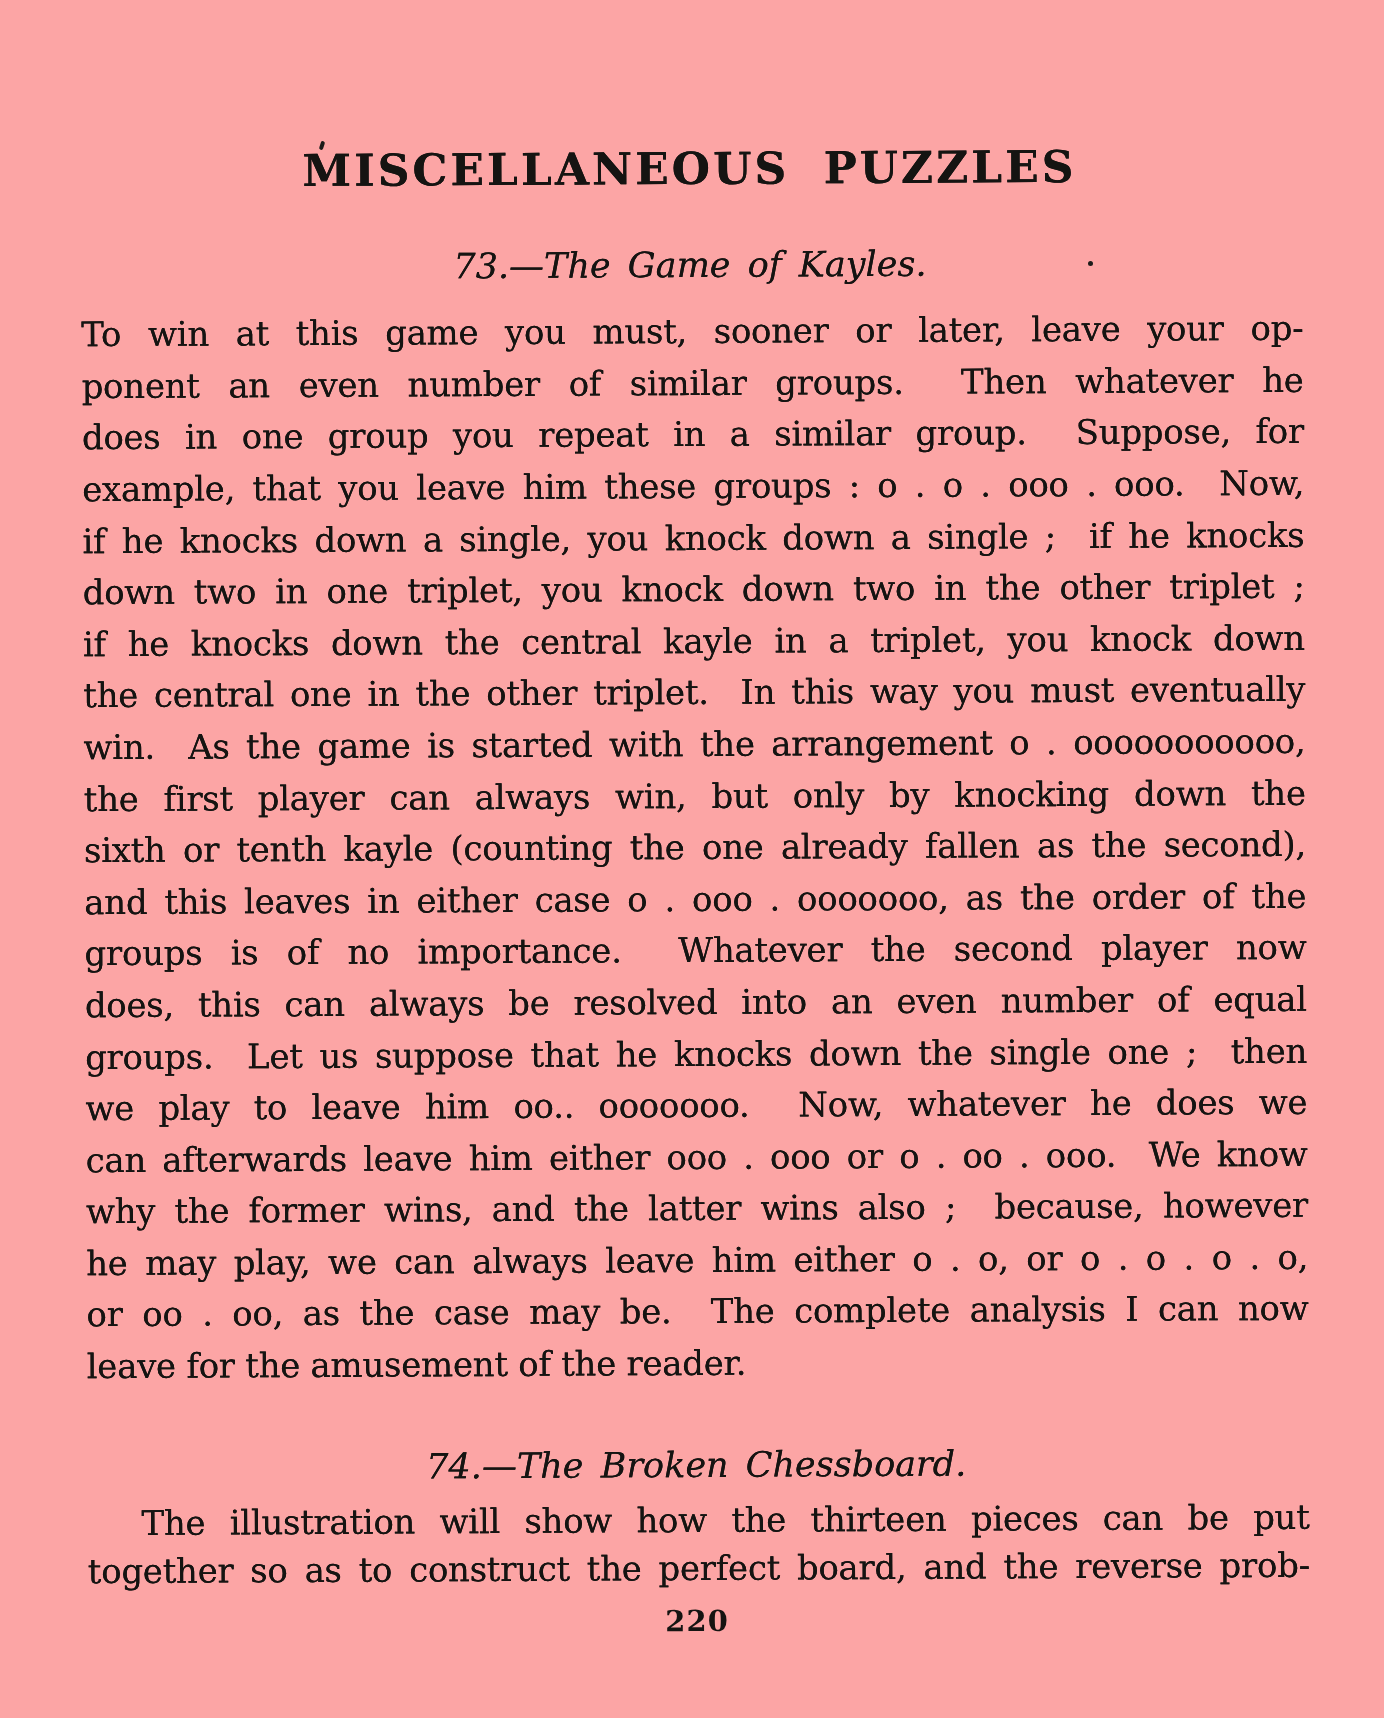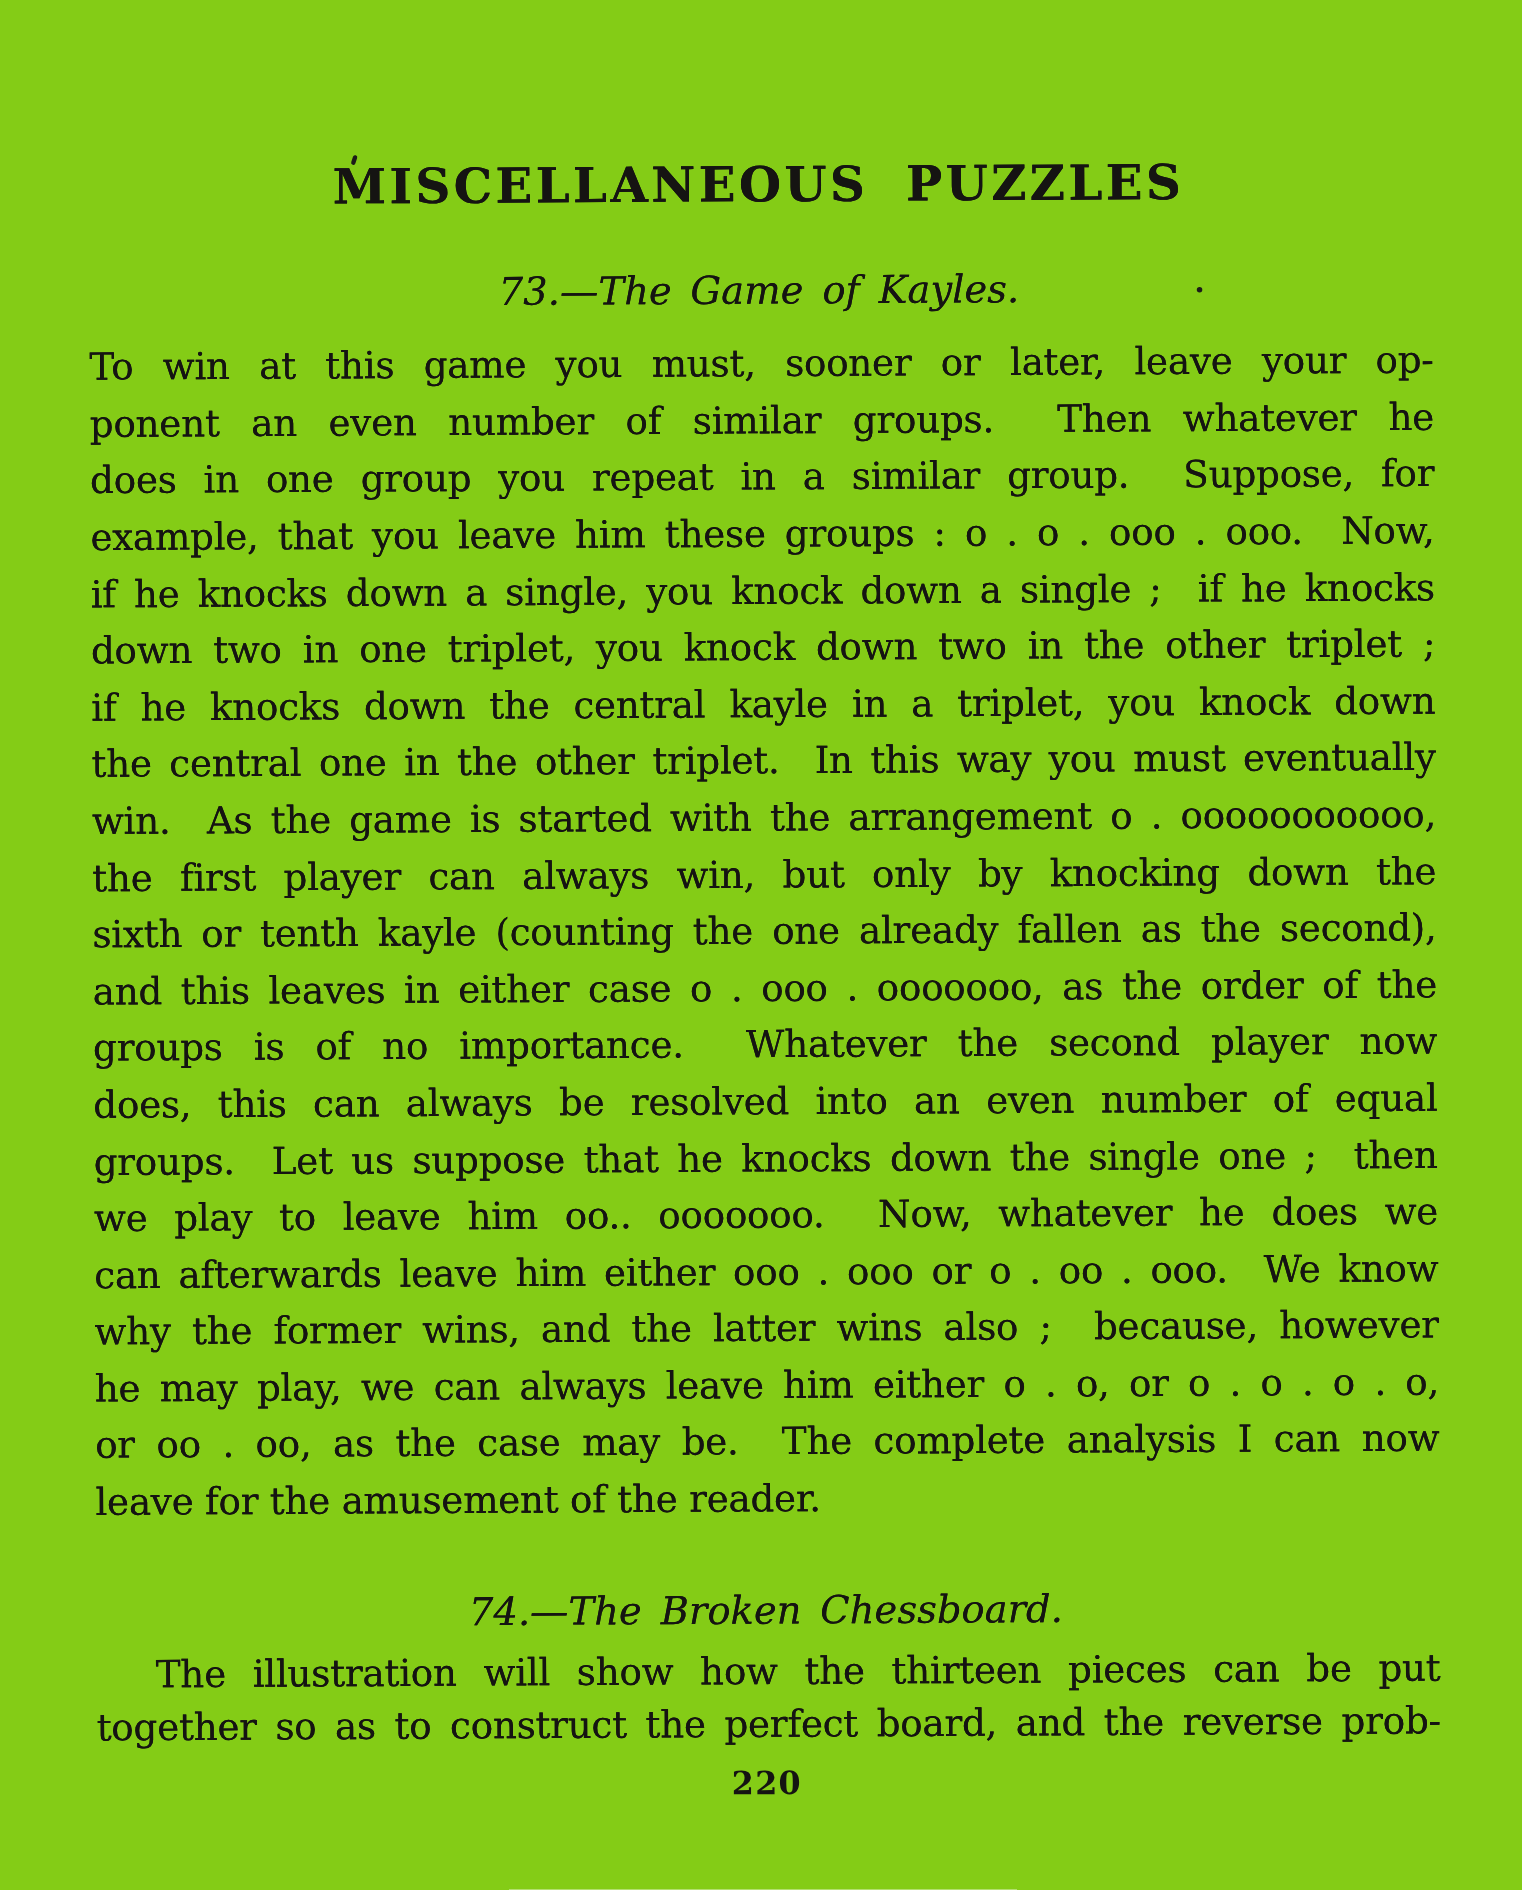--- a/index.html
+++ b/index.html
@@ -4,21 +4,21 @@
 <style>
   html, body {
     margin: 0;
     padding: 0;
     background: #ffffff;
   }
   .page {
     position: relative;
     width: 1384px;
     height: 1718px;
-    background: #84cc16;
+    background: #fca5a5;
     color: #151412;
     font-family: "DejaVu Serif", "Liberation Serif", serif;
     overflow: hidden;
   }
   .tilt {
     transform: rotate(-0.3deg);
     transform-origin: 50% 40%;
   }
   .book-title {
     padding-top: 146px;

